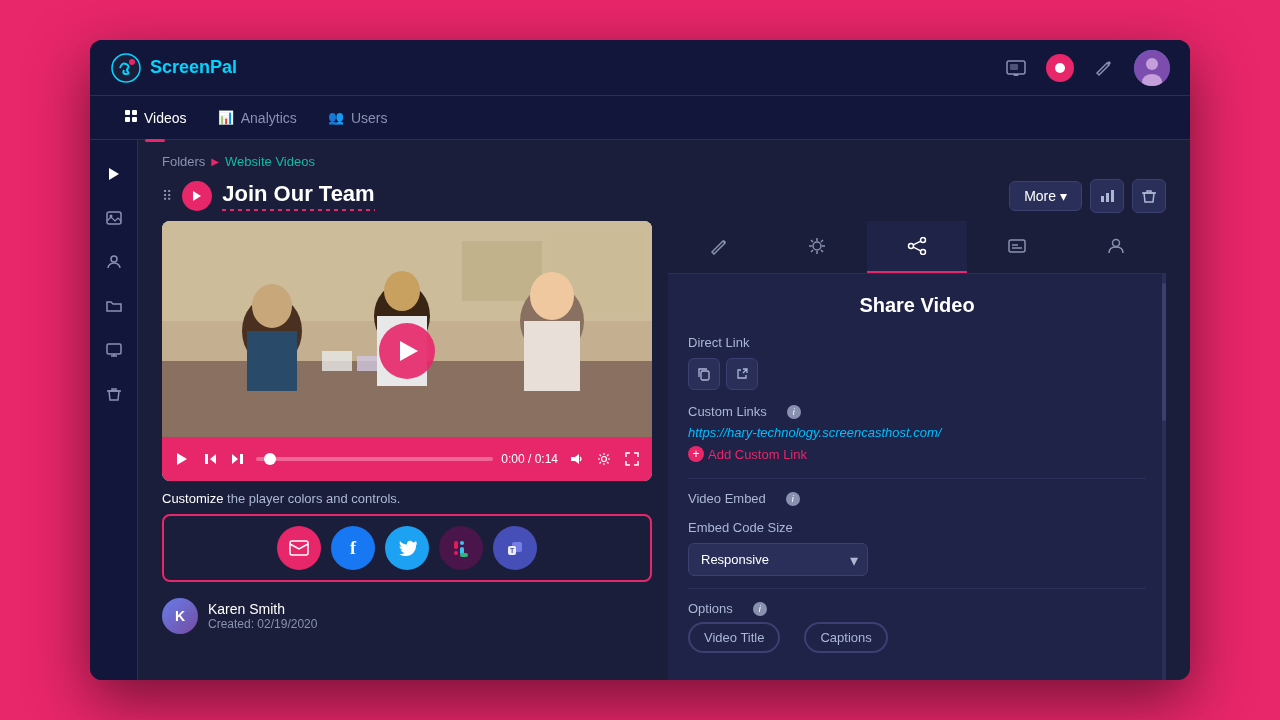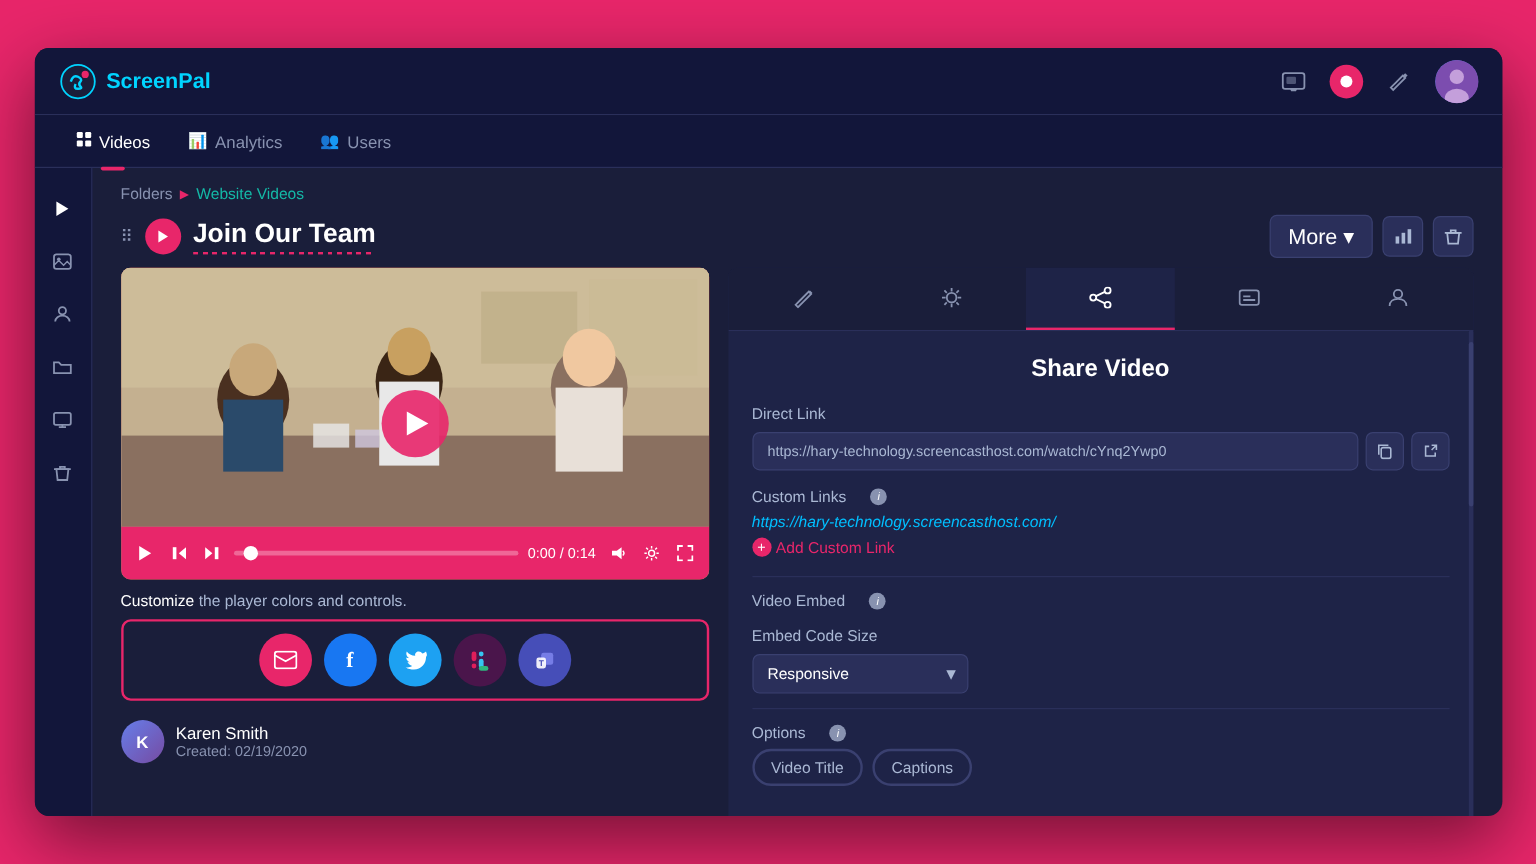--- a/index.html
+++ b/index.html
@@ -9,21 +9,21 @@
       display: flex;
       justify-content: center;
       align-items: center;
       min-height: 100vh;
       width: 1280px;
       height: 720px;
       overflow: hidden;
     }
 
     .app-window {
-      width: 1223px;
+      width: 1100px;
       height: 640px;
       background: #1a1e3a;
       border-radius: 12px;
       overflow: hidden;
       display: flex;
       flex-direction: column;
       box-shadow: 0 20px 60px rgba(0,0,0,0.5);
     }
 
     
@@ -224,21 +224,21 @@
       align-items: center;
       gap: 8px;
     }
     .more-btn {
       background: #2a2f5a;
       border: 1px solid #3a4070;
       color: white;
       padding: 6px 14px;
       border-radius: 6px;
       cursor: pointer;
-      font-size: 18px;
+      font-size: 14px;
       display: flex;
       align-items: center;
       gap: 4px;
     }
     .icon-btn {
       width: 34px;
       height: 34px;
       background: #2a2f5a;
       border: 1px solid #3a4070;
       border-radius: 6px;
@@ -266,21 +266,21 @@
       display: flex;
       flex-direction: column;
       gap: 10px;
     }
     .video-container {
       position: relative;
       width: 100%;
       height: 260px;
       border-radius: 8px;
       overflow: hidden;
-      background: #b91c1c;
+      background: #3b82f6;
     }
     
     .video-scene {
       width: 100%;
       height: 100%;
       background: linear-gradient(180deg, #d4b896 0%, #c4a882 30%, #b8a090 60%, #a89080 100%);
       position: relative;
     }
     .video-scene::before {
       content: '';
@@ -575,21 +575,21 @@
       border-radius: 6px;
       color: white;
       padding: 8px 12px;
       font-size: 13px;
       appearance: none;
       cursor: pointer;
     }
 
     .options-row {
       display: flex;
-      gap: 8px;
+      gap: 24px;
       flex-wrap: wrap;
     }
     .option-tag {
       padding: 6px 14px;
       border-radius: 20px;
       font-size: 13px;
       cursor: pointer;
       border: 2px solid transparent;
     }
     .option-tag.inactive {
@@ -934,21 +934,20 @@
                 <path d="M2 16 C2 12 5 10 9 10 C13 10 16 12 16 16" stroke="#8892b0" stroke-width="1.5" fill="none"></path>
               </svg>
             </div>
           </div>
 
           <div class="share-content">
             <div class="share-title">Share Video</div>
 
             <div class="field-label">Direct Link</div>
             <div class="url-input-row">
-              <div class="url-input">https://hary-technology.screencasthost.com/watch/cYnq2Ywp0</div>
               <div class="url-btn">
                 <svg width="14" height="14" viewBox="0 0 14 14" fill="none">
                   <rect x="4" y="4" width="8" height="9" rx="1.5" stroke="#aab8d4" stroke-width="1.3"></rect>
                   <path d="M2 10 L2 2 L10 2" stroke="#aab8d4" stroke-width="1.3" fill="none"></path>
                 </svg>
               </div>
               <div class="url-btn">
                 <svg width="14" height="14" viewBox="0 0 14 14" fill="none">
                   <path d="M6 3 L3 3 L3 11 L11 11 L11 8" stroke="#aab8d4" stroke-width="1.3" fill="none"></path>
                   <path d="M8 2 L12 2 L12 6 M8 6 L12 2" stroke="#aab8d4" stroke-width="1.3"></path>

